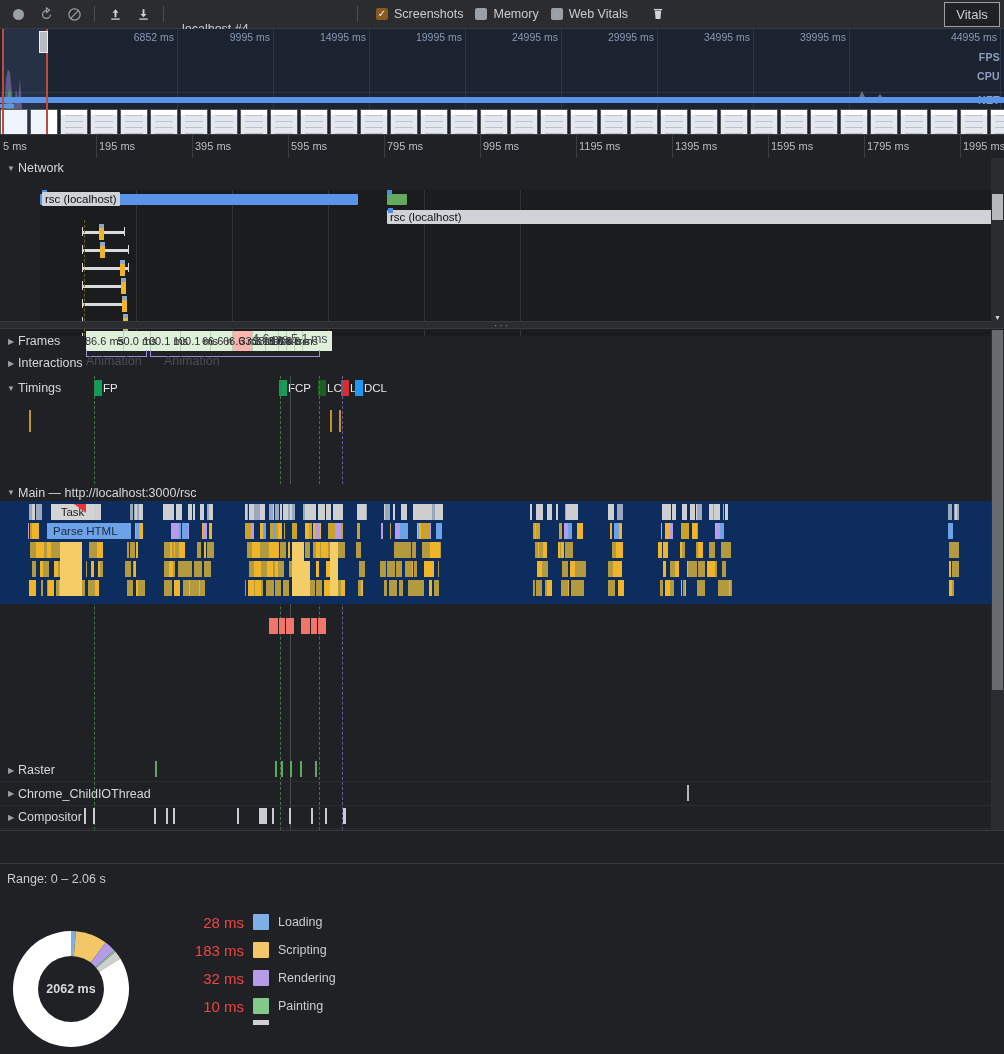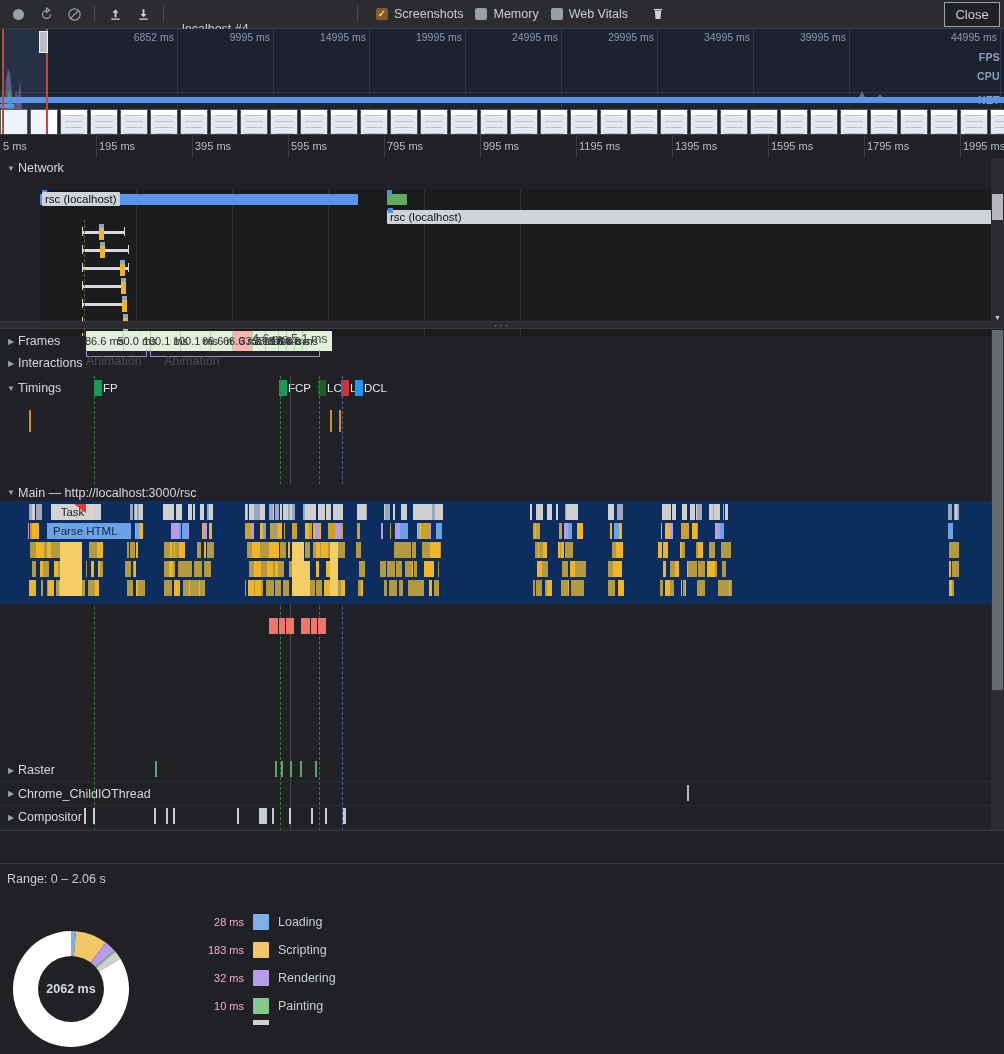--- a/index.html
+++ b/index.html
@@ -115,21 +115,21 @@
   
   .bottom{position:absolute;left:0;top:830px;width:1004px;height:224px;background:#202124;
           border-top:1px solid #3a3b3e;}
   .tabs{position:absolute;left:0;top:0;height:32px;display:flex;align-items:stretch;}
   .tab{display:flex;align-items:center;padding:0 14px;font-size:13px;color:#b0b4b8;cursor:pointer;}
   .tab.active{background:#0b0b0c;color:#fff;}
   .tabs-underline{position:absolute;left:0;top:32px;width:1004px;height:1px;background:#3a3b3e;}
   .range-txt{position:absolute;left:7px;top:41px;font-size:12.5px;color:#c9cdd1;}
   .legend{position:absolute;left:186px;top:77px;}
   .lg-row{display:flex;align-items:center;height:28px;}
-  .lg-val{width:58px;text-align:right;font-size:11px;color:#f9a8d4;}
+  .lg-val{width:58px;text-align:right;font-size:15px;color:#ef4444;}
   .lg-sw{width:16px;height:16px;margin:0 9px;border-radius:1px;}
   .lg-name{font-size:12.5px;color:#c9cdd1;}
   .donut{position:absolute;left:12px;top:930px;width:118px;height:118px;}
   .statusbar{position:absolute;left:0;top:1030px;width:1004px;height:24px;
              background:#202124;border-top:1px solid #3a3b3e;display:flex;align-items:center;
              padding-left:6px;font-size:12.5px;color:#c9cdd1;gap:6px;}
   .statusbar a{color:#c9cdd1;text-decoration:underline;cursor:pointer;}
 
   
   .vscroll{position:absolute;right:0;width:13px;background:#2b2c2f;}
@@ -186,21 +186,21 @@
   <label class="chk-wrap">
     <span class="chk"></span>
     <span>Web Vitals</span>
   </label>
   <div class="tbtn trash">
     <svg width="14" height="14" viewBox="0 0 16 16">
       <rect x="3.2" y="2.2" width="9.6" height="1.6" fill="#cfd2d6"></rect>
       <path d="M4.4 4.4 h7.2 l-.8 9.2 h-5.6 z" fill="#cfd2d6"></path>
     </svg>
   </div>
-  <div class="close-btn">Close</div>
+  <div class="close-btn">Vitals</div>
 </div>
 
 <div class="overview">
   <div class="ov-hline" style="top:63px"></div>
   <div class="ov-hline" style="top:94px"></div>
   <div id="ov-ticks">
         <div class="ov-tick" style="left: 177px;">6852 ms</div>
         <div class="ov-tickline" style="left: 177px;"></div>
         <div class="ov-tick" style="left: 273px;">9995 ms</div>
         <div class="ov-tickline" style="left: 273px;"></div>

